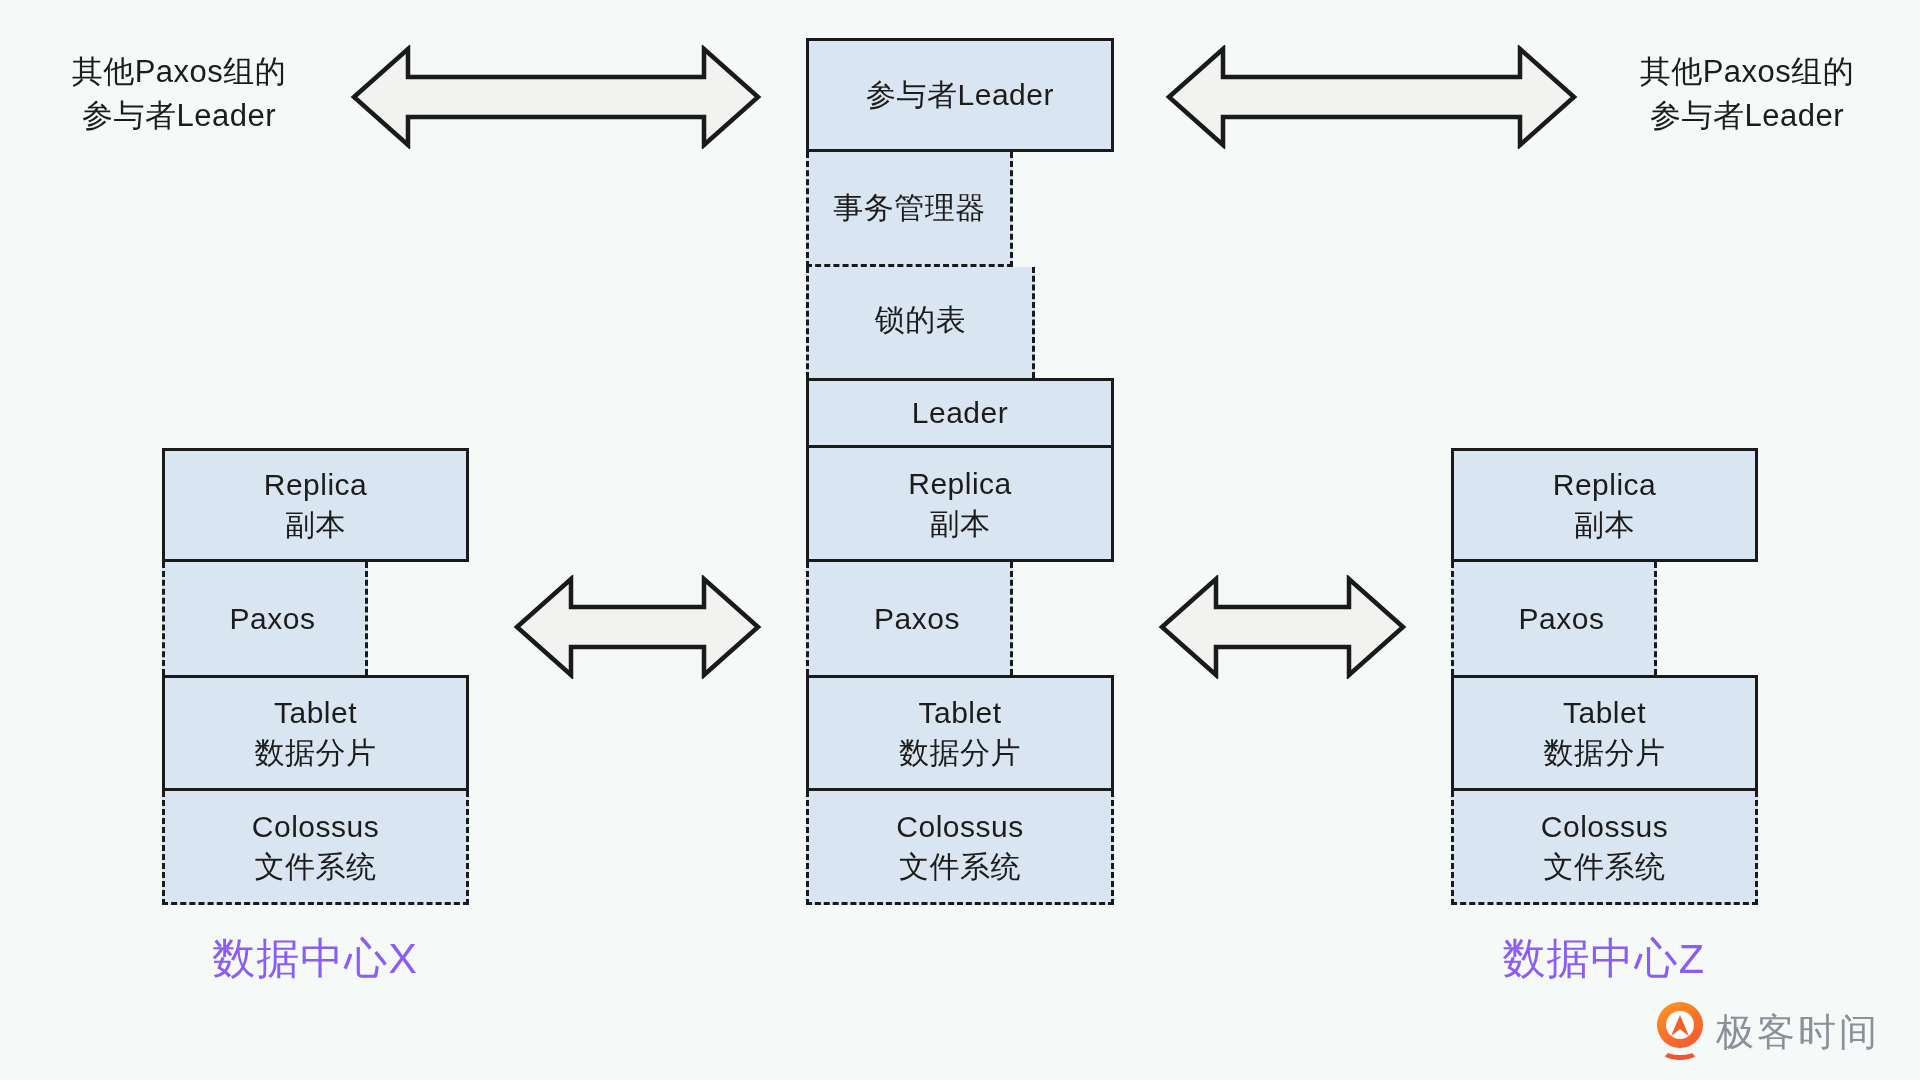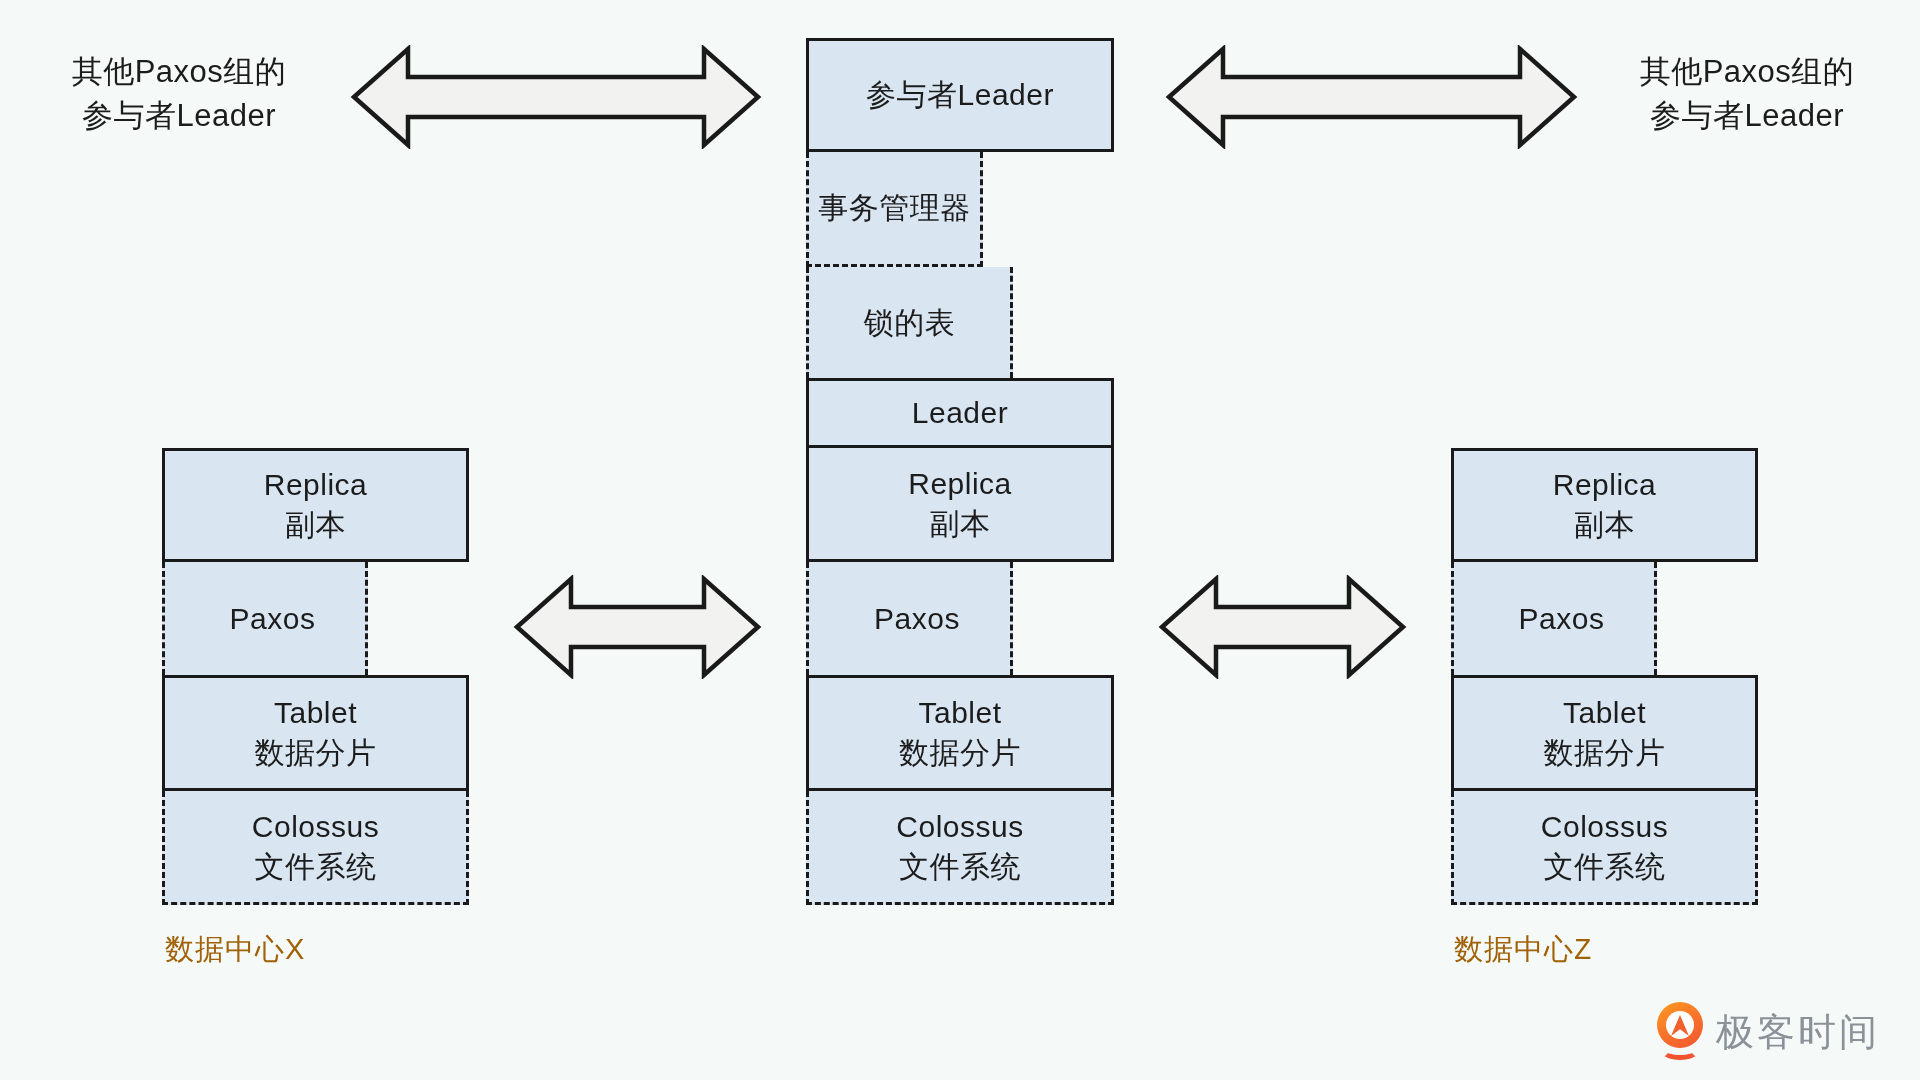--- a/index.html
+++ b/index.html
@@ -13,43 +13,43 @@
     display:flex;flex-direction:column;align-items:center;justify-content:center;
     font-size:30px;line-height:1.32;color:#1c1c1c;text-align:center;
     letter-spacing:0.5px;
   }
   .bx.dash-sides{border-style:dashed;border-top:none;border-bottom:none;padding-left:15px;}
   .bx.dash-no-top{border-style:dashed;border-top:none;}
   .bx.dash-no-tb{border-style:dashed;border-top:none;border-bottom:none;}
 
   
   #c-pl      {left:806px;top:38px; width:308px;height:114px;}
-  #c-txn     {left:806px;top:152px;width:177px;height:115px;}
-  #c-lock    {left:806px;top:267px;width:207px;height:111px;}
+  #c-txn     {left:806px;top:152px;width:207px;height:115px;}
+  #c-lock    {left:806px;top:267px;width:229px;height:111px;font-family:Liberation Mono, monospace;}
   #c-leader  {left:806px;top:378px;width:308px;height:70px;text-align:right;}
   #c-replica {left:806px;top:445px;width:308px;height:117px;}
   #c-paxos   {left:806px;top:562px;width:207px;height:113px;}
   #c-tablet  {left:806px;top:675px;width:308px;height:116px;}
   #c-colossus{left:806px;top:791px;width:308px;height:114px;}
 
   
   #l-replica {left:162px;top:448px;width:307px;height:114px;}
   #l-paxos   {left:162px;top:562px;width:206px;height:113px;}
   #l-tablet  {left:162px;top:675px;width:307px;height:116px;}
   #l-colossus{left:162px;top:791px;width:307px;height:114px;}
 
   
   #r-replica {left:1451px;top:448px;width:307px;height:114px;}
   #r-paxos   {left:1451px;top:562px;width:206px;height:113px;}
   #r-tablet  {left:1451px;top:675px;width:307px;height:116px;}
   #r-colossus{left:1451px;top:791px;width:307px;height:114px;}
 
   
-  .dc-label{position:absolute;width:300px;top:930px;
-    font-size:29px;color:#a16207;letter-spacing:1px;}
+  .dc-label{position:absolute;width:300px;top:930px;text-align:center;
+    font-size:43px;color:#8b5cf6;letter-spacing:1px;}
   #label-x{left:165px;}
   #label-y{left:810px;}
   #label-z{left:1454px;font-family:Liberation Mono, monospace;}
 
   
   .corner-text{position:absolute;top:38px;width:330px;text-align:center;
     font-size:31px;line-height:44px;color:#1c1c1c;letter-spacing:0.5px;margin-top:12px;}
   #corner-left {left:14px;}
   #corner-right{left:1582px;}
 

